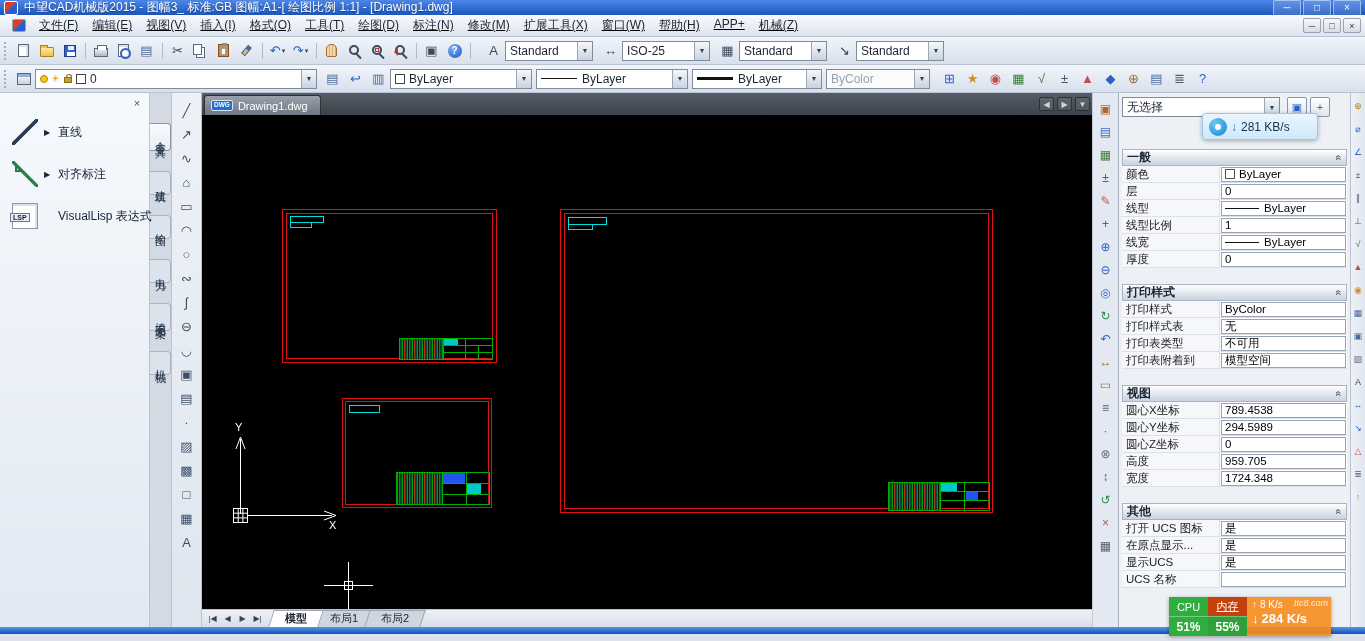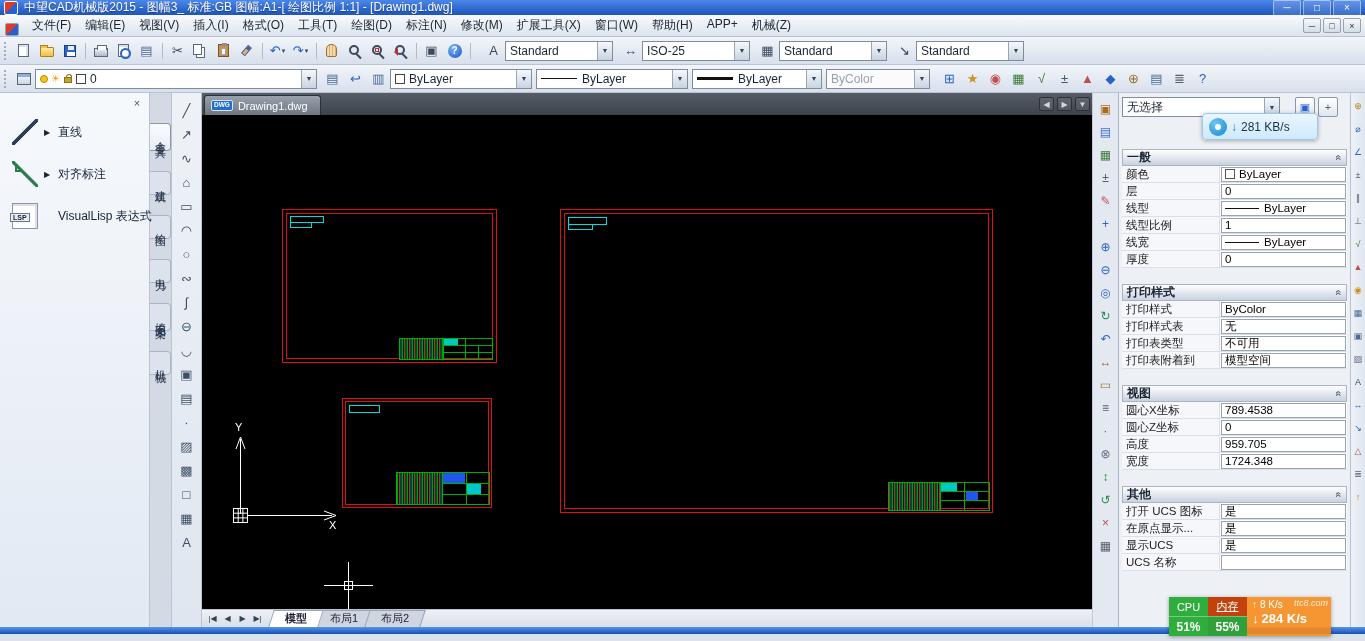--- a/index.html
+++ b/index.html
@@ -8,21 +8,21 @@
 
   
   .titlebar { height:15px; background:linear-gradient(#4b86e8,#1c56be); display:flex; align-items:center; padding:0 4px; color:#fff; }
   .applogo { width:14px; height:14px; border-radius:2px; background:linear-gradient(135deg,#e03a2a 0 50%,#2a5fd0 50% 100%); border:1px solid #fff; flex:0 0 14px; }
   .applogo.small { width:13px; height:13px; border-color:#8aa; }
   .title { margin-left:6px; font-size:12px; text-shadow:0 1px 1px rgba(0,0,0,.4); white-space:nowrap; overflow:hidden; flex:1; }
   .winbtns { display:flex; gap:2px; }
   .wbtn { width:28px; height:16px; display:flex; align-items:center; justify-content:center; font-size:10px; color:#fff; background:rgba(255,255,255,.14); border:1px solid rgba(255,255,255,.45); border-radius:2px; }
 
   
-  .menubar { height:22px; background:linear-gradient(#f8fafc,#dde4ee); border-bottom:1px solid #b9c3d2; display:flex; align-items:flex-end; padding:0 5px; position:relative; }
+  .menubar { height:22px; background:linear-gradient(#f8fafc,#dde4ee); border-bottom:1px solid #b9c3d2; display:flex; align-items:center; padding:0 12px; position:relative;text-decoration:underline; }
   .menus { display:flex; margin-left:6px; }
   .menu-item { padding:2px 7px; color:#1a2433; white-space:nowrap; }
   .childbtns { position:absolute; right:4px; top:3px; display:flex; gap:2px; }
   .cbtn { width:18px; height:15px; font-size:9px; color:#333; background:linear-gradient(#f7f9fb,#d4dce6); border:1px solid #98a2b0; border-radius:2px; display:flex; align-items:center; justify-content:center; }
 
   
   .toolbar { height:28px; background:linear-gradient(#f2f5fa,#d8e0ec); border-bottom:1px solid #b9c3d2; display:flex; align-items:center; padding:0 2px; }
   .grip { width:4px; height:18px; border-left:2px dotted #9fb0c4; margin:0 4px 0 2px; }
   .tbgroup, .combos { display:flex; align-items:center; }
   .tbtn { width:23px; height:22px; display:flex; align-items:center; justify-content:center; border:1px solid transparent; border-radius:2px; }
@@ -50,21 +50,21 @@
   .i-zoom .ic::after, .i-zoomwin .ic::after, .i-zoomprev .ic::after { content:""; position:absolute; right:-5px; bottom:-4px; width:7px; height:2px; background:#3a4a5c; transform:rotate(45deg); }
   .i-zoomwin .ic::before { content:""; position:absolute; inset:1px; border:1px dashed #c03030; }
   .i-zoomprev .ic::before { content:""; position:absolute; left:-7px; top:1px; border:4px solid transparent; border-right-color:#c03030; }
   .i-help .ic { width:14px; height:14px; border-radius:50%; background:radial-gradient(circle at 35% 30%,#7ab2f5,#1a56c4); color:#fff; font-size:10px; font-weight:700; }
   .i-layers .ic { width:14px; height:12px; background:linear-gradient(#fdfeff,#c8d4e2); border:1px solid #556677; box-shadow:inset 0 3px 0 #8fb0d8; }
 
   .combo-group { display:flex; align-items:center; margin-right:6px; }
   .combo { height:20px; background:#fff; border:1px solid #7f8c9c; display:flex; align-items:center; padding-left:4px; font-size:12px; color:#1a2433; }
   .combo-val { flex:1; white-space:nowrap; overflow:hidden; }
   .combo .arrow { width:15px; height:18px; margin-left:3px; background:linear-gradient(#f6f8fb,#c9d3e0); border-left:1px solid #9aa6b4; display:flex; align-items:center; justify-content:center; font-size:7px; color:#345; flex:0 0 15px; }
-  .w100 { width:108px; }
+  .w100 { width:88px; }
   .combo.disabled .combo-val { color:#98a2ae; }
   .swatch { width:10px; height:10px; border:1px solid #444; background:#fff; margin-right:4px; flex:0 0 10px; }
   .bulb { width:8px; height:8px; border-radius:50%; background:#f5c518; border:1px solid #b8860b; margin-right:3px; }
   .sun { color:#e8a020; font-size:10px; margin-right:3px; }
   .lockic { width:8px; height:6px; background:#c9a227; border:1px solid #8a6f1a; position:relative; margin:3px 4px 0 1px; }
   .lockic::before { content:""; position:absolute; top:-4px; left:1px; width:4px; height:3px; border:1px solid #8a6f1a; border-bottom:none; border-radius:3px 3px 0 0; }
   .linesample { width:36px; border-top:1px solid #111; margin-right:5px; flex:0 0 36px; }
   .linesample.lw { border-top-width:3px; }
   .layer-combo { width:282px; margin-right:4px; }
   .c-color { width:142px; margin-right:4px; }
@@ -116,21 +116,21 @@
   .ltab.active { background:#fff; font-weight:700; z-index:2; }
 
   .rstrip { width:26px; background:#e4e9f1; border-left:1px solid #c2cad6; display:flex; flex-direction:column; align-items:center; padding-top:6px; }
   .sic { width:20px; height:20px; display:flex; align-items:center; justify-content:center; font-size:12px; margin-bottom:3px; border:1px solid transparent; border-radius:2px; font-style:normal; }
 
   .estrip { width:15px; background:linear-gradient(90deg,#eef2f7,#dfe6ef); border-left:1px solid #b9c3d2; display:flex; flex-direction:column; align-items:center; padding-top:4px; }
   .eic { width:13px; height:17px; display:flex; align-items:center; justify-content:center; font-size:9px; margin-bottom:6px; font-style:normal; }
 
   
   .props { width:232px; background:#edf0f5; border-left:1px solid #aab4c2; padding:4px 3px; }
-  .props-head { display:flex; gap:15px; }
+  .props-head { display:flex; gap:7px; }
   .sel-combo { width:158px; }
   .phbtn { width:20px; height:20px; border:1px solid #8a97a8; background:linear-gradient(#fff,#dfe6ef); display:flex; align-items:center; justify-content:center; font-size:11px; border-radius:2px; font-style:normal; }
   .psec { margin-top:16px; }
   .psec.first { margin-top:32px; }
   .psec-h { height:17px; display:flex; align-items:center; background:linear-gradient(#ffffff,#c9d2e0); border:1px solid #aab4c2; font-weight:700; font-size:12px; color:#1a2433; padding:0 4px; }
   .chev { margin-left:auto; transform:rotate(90deg); font-size:10px; color:#345; font-weight:400; }
   .prow { display:grid; grid-template-columns:98px 1fr; height:17px; background:#fff; border-bottom:1px solid #dbe0e8; font-size:11.5px; }
   .plabel { padding:1px 2px 0 4px; color:#222; background:#f6f7fa; border-right:1px solid #dbe0e8; white-space:nowrap; overflow:hidden; }
   .pval { display:flex; align-items:center; padding:0 1px; }
   .pbox { flex:1; height:15px; border:1px solid #98a4b2; background:#fff; padding:0 3px; display:flex; align-items:center; white-space:nowrap; overflow:hidden; }
@@ -797,20 +797,26 @@
         </div>
         <div>
 
             <div class="prow">
               <div class="plabel">圆心X坐标</div>
               <div class="pval">
                 <span class="pbox">789.4538</span>
               </div>
             </div>
 
+            <div class="prow">
+              <div class="plabel">圆心Y坐标</div>
+              <div class="pval">
+                <span class="pbox">294.5989</span>
+              </div>
+            </div>
 
             <div class="prow">
               <div class="plabel">圆心Z坐标</div>
               <div class="pval">
                 <span class="pbox">0</span>
               </div>
             </div>
 
             <div class="prow">
               <div class="plabel">高度</div>

